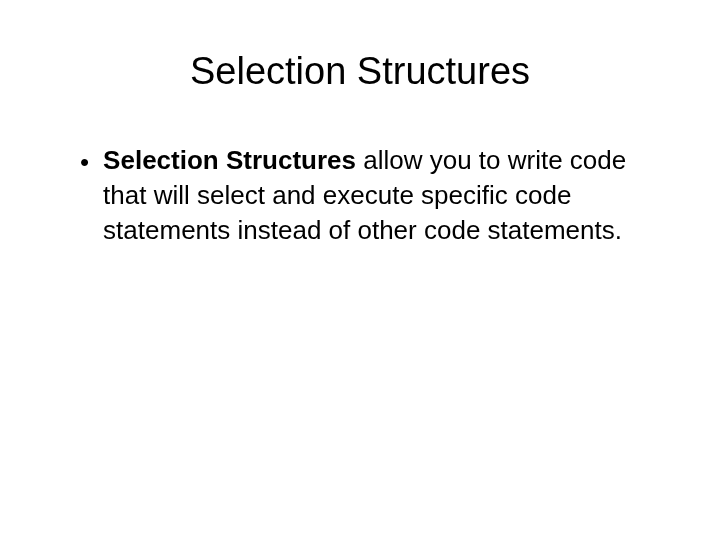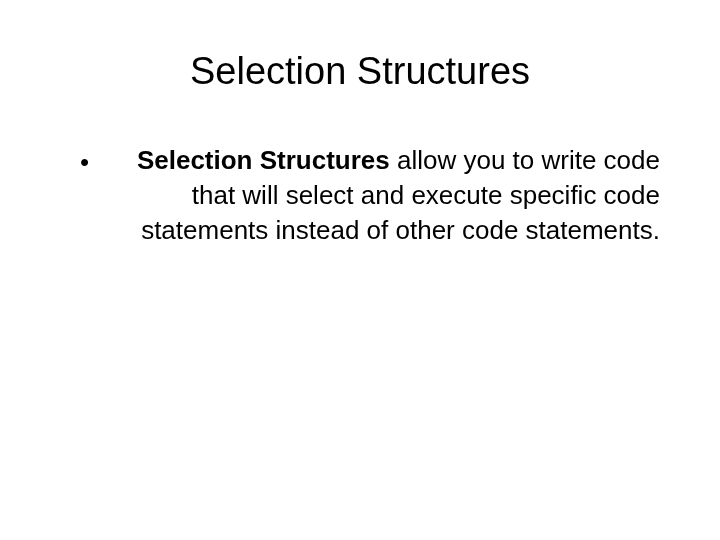--- a/index.html
+++ b/index.html
@@ -35,21 +35,20 @@
       align-items: flex-start;
       font-size: 26px;
       line-height: 1.35;
     }
     .bullet-marker {
       margin-right: 14px;
       margin-top: 2px;
     }
     .bullet-text {
       flex: 1;
-      text-align: right;
     }
     .bold {
       font-weight: bold;
     }
   </style>
 </head>
 <body>
 
 <div class="slide">
   <h1 class="title">Selection Structures</h1>

